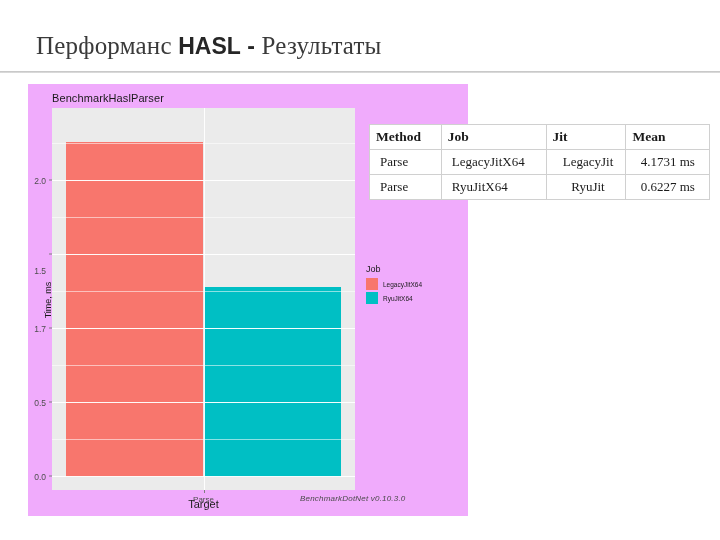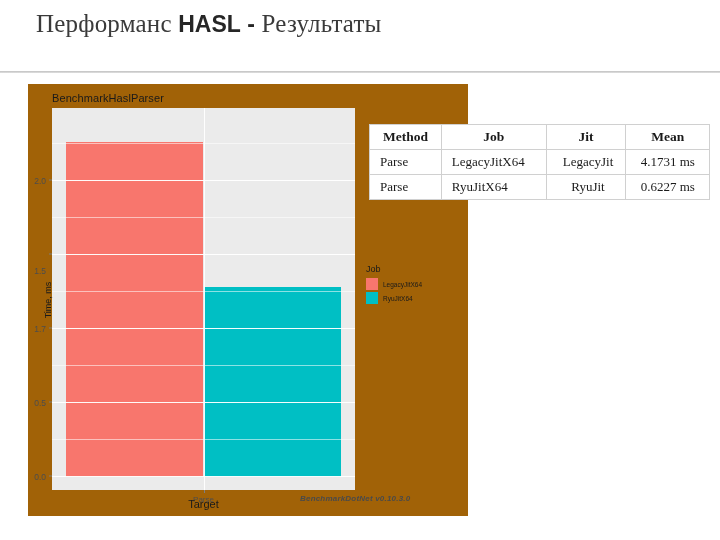--- a/index.html
+++ b/index.html
@@ -12,21 +12,21 @@
     background: #ffffff;
     font-family: "Liberation Sans", sans-serif;
     overflow: hidden;
     position: relative;
   }
 
   
   .slide-title {
     position: absolute;
     left: 36px;
-    top: 10px;
+    top: 32px;
     font-family: "Liberation Serif", serif;
     font-size: 25px;
     color: #3a3a3a;
     white-space: nowrap;
     letter-spacing: 0.2px;
   }
   .slide-title .brand {
     font-family: "Liberation Sans", sans-serif;
     font-weight: bold;
     font-size: 23px;
@@ -48,21 +48,21 @@
     background: linear-gradient(to bottom, #c9c9c9 0%, #c9c9c9 50%, #e8e8e8 100%);
   }
 
   
   .chart-block {
     position: absolute;
     left: 28px;
     top: 84px;
     width: 440px;
     height: 432px;
-    background: #a16207;
+    background: #f0abfc;
   }
   .chart-title {
     position: absolute;
     left: 24px;
     top: 8px;
     font-size: 11px;
     color: #1a1a1a;
     letter-spacing: 0.1px;
   }
 
@@ -182,40 +182,40 @@
     margin-left: 5px;
     white-space: nowrap;
   }
 
   .chart-footer {
     position: absolute;
     left: 300px;
     top: 494px;
     font-size: 8px;
     font-style: italic;
-    font-weight: bold;
+    font-weight: normal;
     color: #4a4a4a;
     letter-spacing: 0.2px;
   }
 
   
   .results-table {
     position: absolute;
     left: 369px;
     top: 124px;
     width: 341px;
     border-collapse: collapse;
     font-family: "Liberation Serif", serif;
     background: #ffffff;
   }
   .results-table th,
   .results-table td {
     border: 1px solid #d0d0d0;
     padding: 4px 6px;
-    text-align: center;
+    text-align: left;
     color: #1a1a1a;
     height: 21px;
     box-sizing: border-box;
   }
   .results-table th {
     font-weight: bold;
     font-size: 13.5px;
   }
   .results-table td {
     font-size: 13px;

